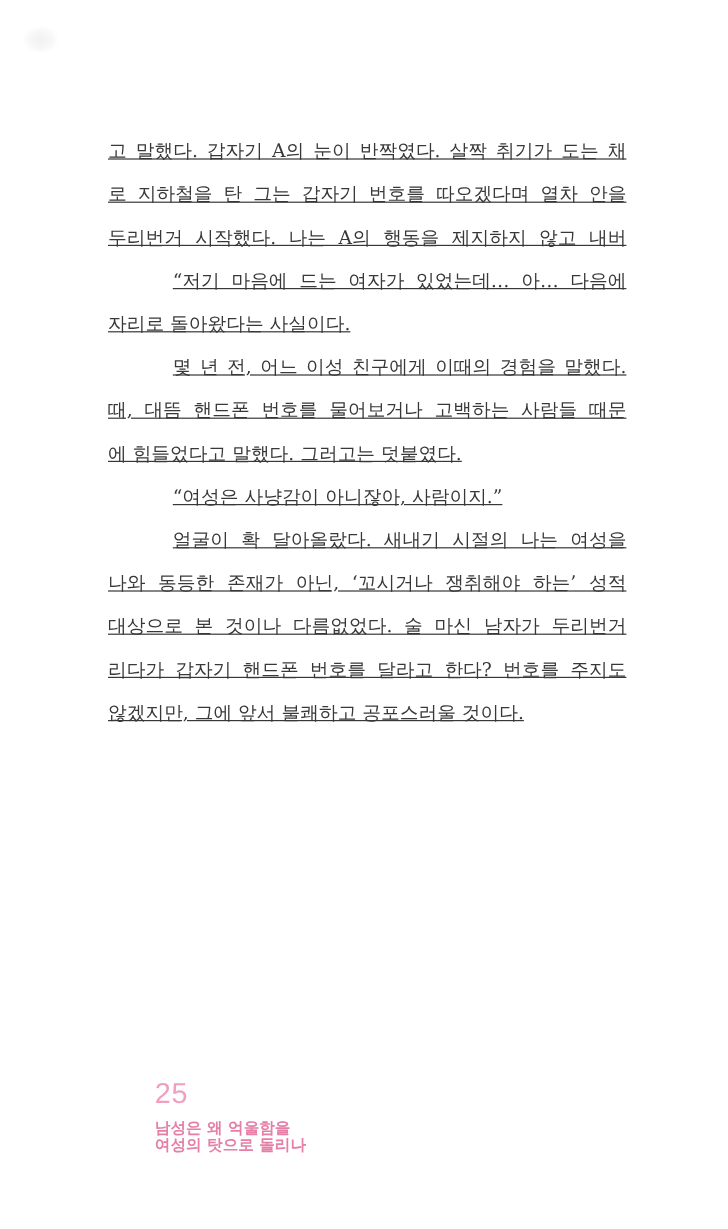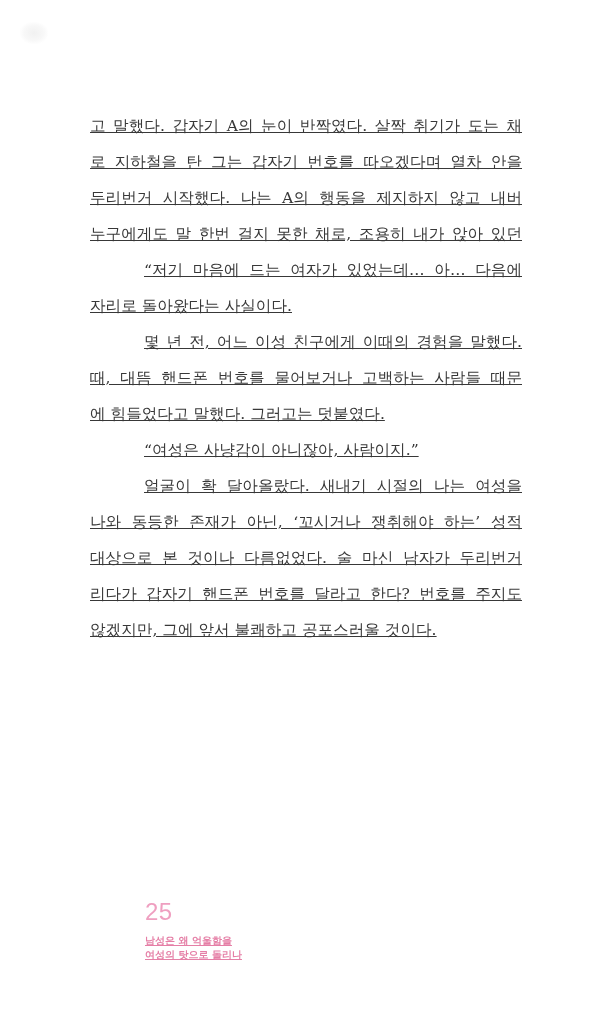--- a/index.html
+++ b/index.html
@@ -28,52 +28,50 @@
     display: block;
     white-space: nowrap;
     text-align-last: justify;
     text-align: justify;
     height: 36px;
   }
   .line.last { text-align-last: left; }
   .line.indent { padding-left: 54px; }
   .footer {
     position: absolute;
-    left: 145px; top: 898px;
+    left: 129px; top: 898px;
     color: #e58aae;
   }
   .page-number {
     font-family: "Liberation Sans", "DejaVu Sans", sans-serif;
     font-weight: 300;
     font-size: 24px;
     line-height: 28px;
     color: #ef9fc0;
     letter-spacing: 0.5px;
   }
   .running-title {
     font-family: "DejaVu Sans", "Liberation Sans", sans-serif;
-    font-size: 10px;
+    font-size: 13px;
     line-height: 14px;
     margin-top: 8px;
     color: #e57fa6;
     font-weight: bold;
-    text-decoration: underline;
   }
   .running-title span { display: block; }
 </style>
 </head>
 <body>
 
 <div class="smudge"></div>
 
 <div class="body-text" id="body-text">
     <span class="line">고 말했다. 갑자기 A의 눈이 반짝였다. 살짝 취기가 도는 채</span>
     <span class="line">로 지하철을 탄 그는 갑자기 번호를 따오겠다며 열차 안을</span>
     <span class="line">두리번거 시작했다. 나는 A의 행동을 제지하지 않고 내버</span>
-    <span class="line">누구에게도 말 한번 걸지 못한 채로, 조용히 내가 앉아 있던</span>
     <span class="line indent">“저기 마음에 드는 여자가 있었는데… 아… 다음에</span>
     <span class="line last">자리로 돌아왔다는 사실이다.</span>
     <span class="line indent">몇 년 전, 어느 이성 친구에게 이때의 경험을 말했다.</span>
     <span class="line">때, 대뜸 핸드폰 번호를 물어보거나 고백하는 사람들 때문</span>
     <span class="line last">에 힘들었다고 말했다. 그러고는 덧붙였다.</span>
     <span class="line indent last">“여성은 사냥감이 아니잖아, 사람이지.”</span>
     <span class="line indent">얼굴이 확 달아올랐다. 새내기 시절의 나는 여성을</span>
     <span class="line">나와 동등한 존재가 아닌, ‘꼬시거나 쟁취해야 하는’ 성적</span>
     <span class="line">대상으로 본 것이나 다름없었다. 술 마신 남자가 두리번거</span>
     <span class="line">리다가 갑자기 핸드폰 번호를 달라고 한다? 번호를 주지도</span>

